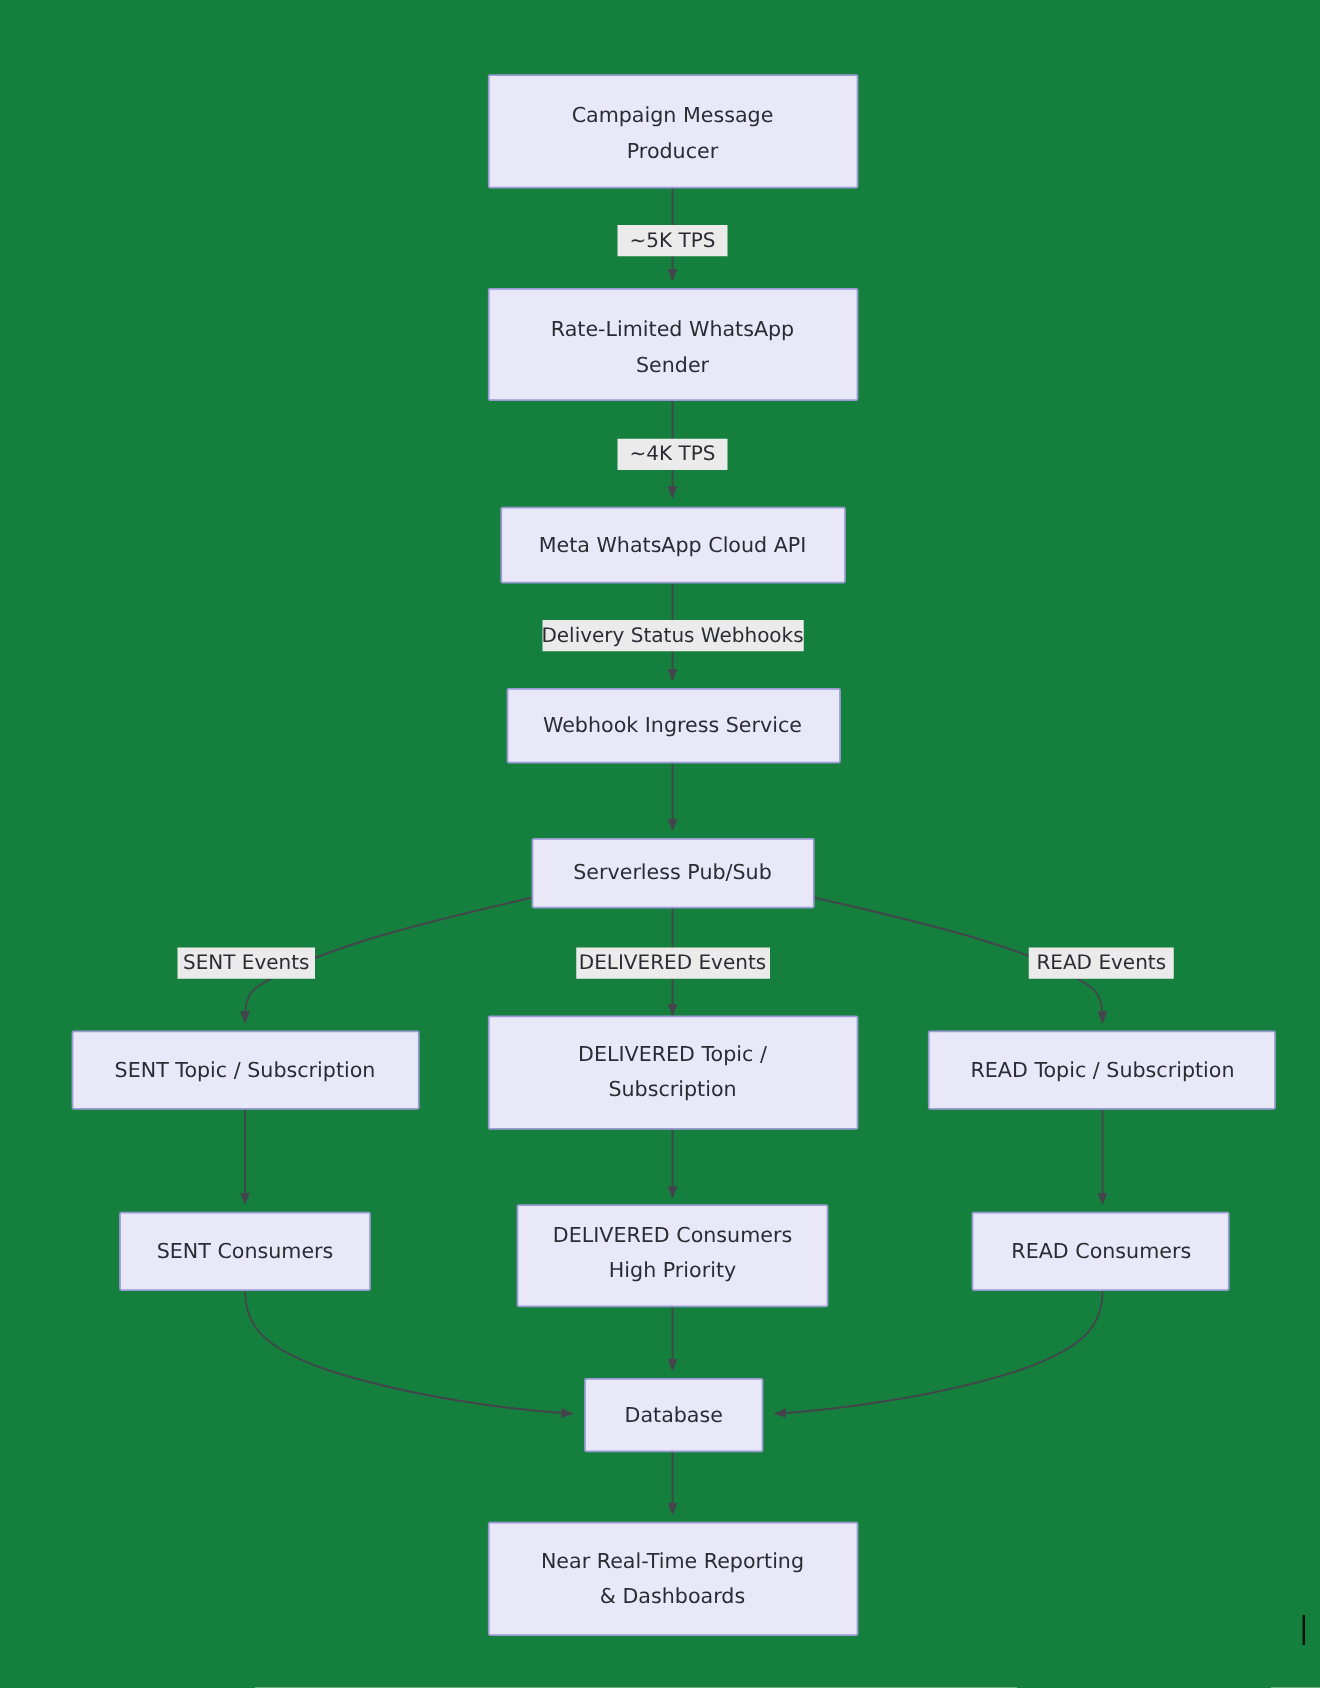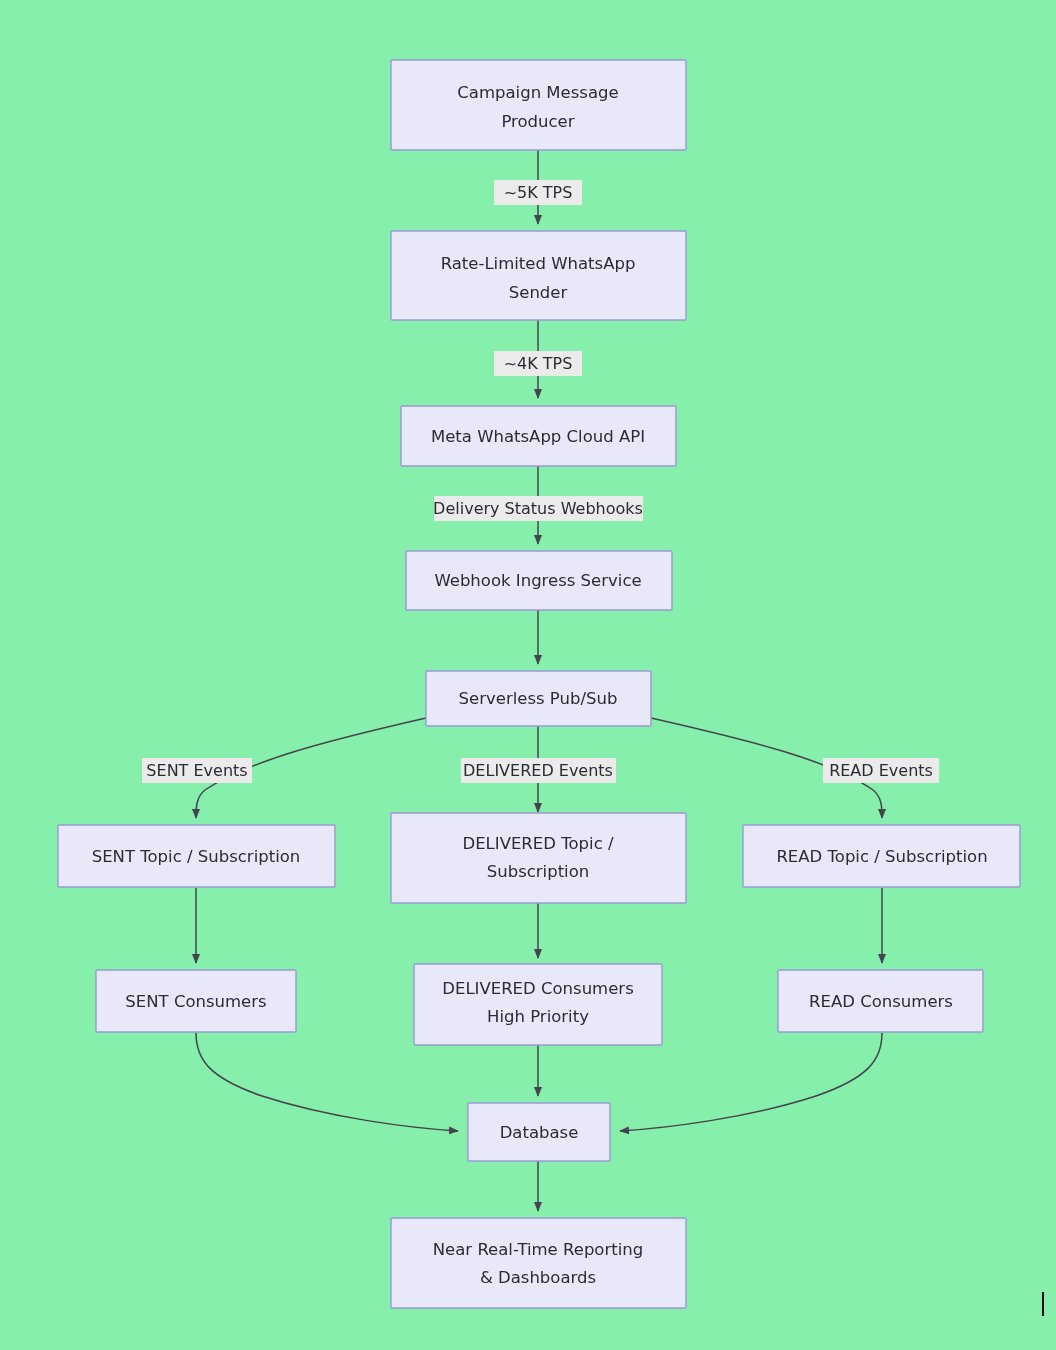--- a/index.html
+++ b/index.html
@@ -11,21 +11,21 @@
   body {
     width: 1056px;
     height: 1350px;
     font-family: "DejaVu Sans", "Liberation Sans", sans-serif;
     overflow: hidden;
   }
   #diagram-root {
     position: relative;
     width: 1056px;
     height: 1350px;
-    background: #86efac;
+    background: #15803d;
   }
   svg.flow {
     position: absolute;
     top: 0;
     left: 0;
     width: 1056px;
     height: 1350px;
     display: block;
   }
   .node-rect {

